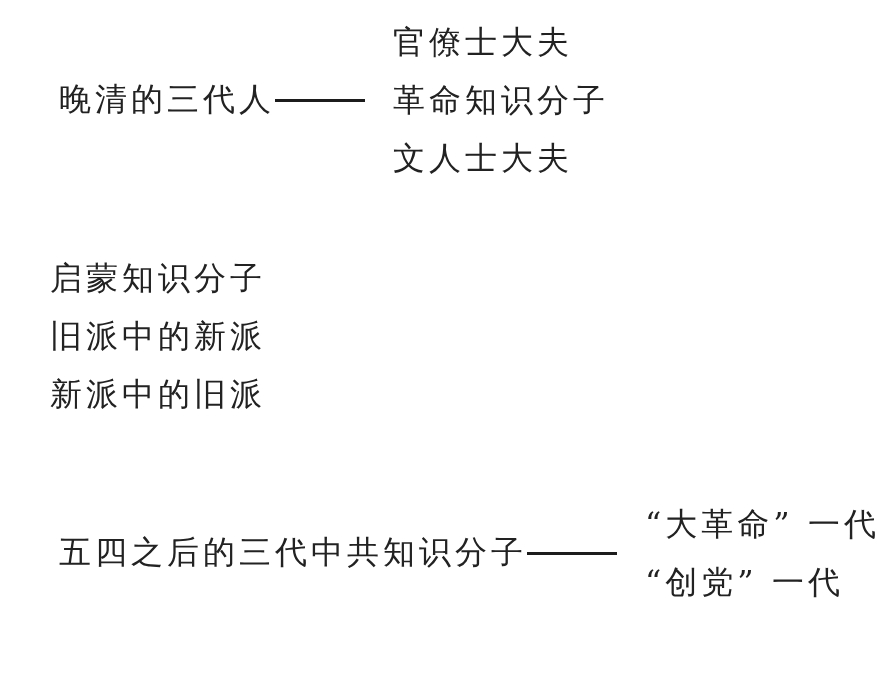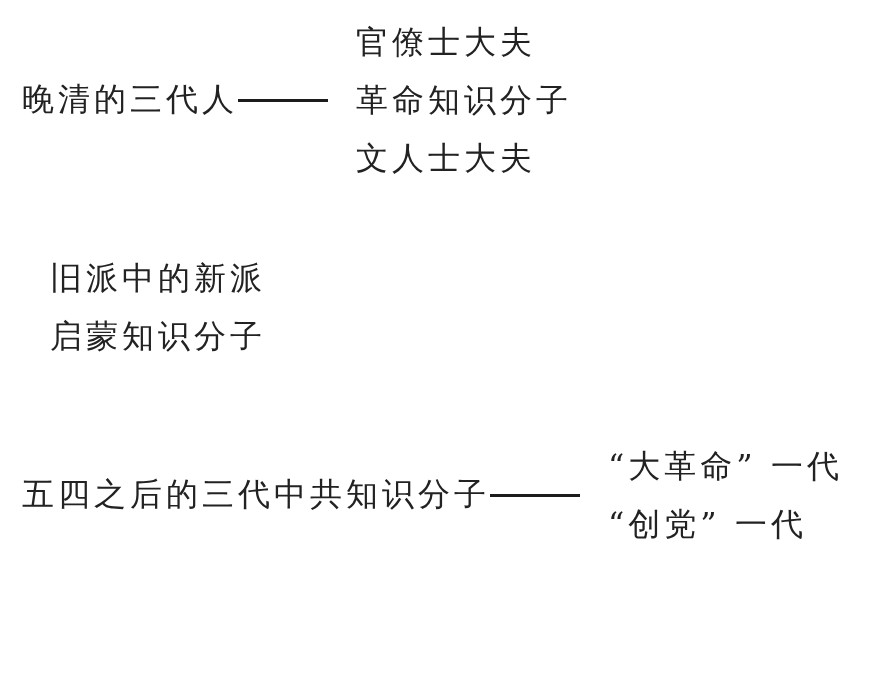--- a/index.html
+++ b/index.html
@@ -24,20 +24,21 @@
     display: flex;
     align-items: center;
   }
   .group.g2 { margin-top: 62px; }
   .group.g3 { margin-top: 72px; }
   .label-row {
     display: flex;
     align-items: center;
     white-space: nowrap;
     flex-shrink: 0;
+    margin-left: 37px;
   }
   .label {
     font-size: 32px;
     letter-spacing: 4px;
     white-space: nowrap;
   }
   .dash {
     display: inline-block;
     width: 90px;
     height: 3px;
@@ -70,22 +71,23 @@
     </div>
     <div class="items">
       <div class="item">官僚士大夫</div>
       <div class="item">革命知识分子</div>
       <div class="item">文人士大夫</div>
     </div>
   </div>
 
   <div class="group g2">
     <div class="items">
+      <div class="item">启蒙知识分子</div>
       <div class="item">旧派中的新派</div>
-      <div class="item">启蒙知识分子</div>
+      <div class="item">新派中的旧派</div>
     </div>
   </div>
 
   <div class="group g3">
     <div class="label-row">
       <span class="label">五四之后的三代中共知识分子</span>
       <span class="dash"></span>
     </div>
     <div class="items">
       <div class="item">“大革命” 一代</div>

